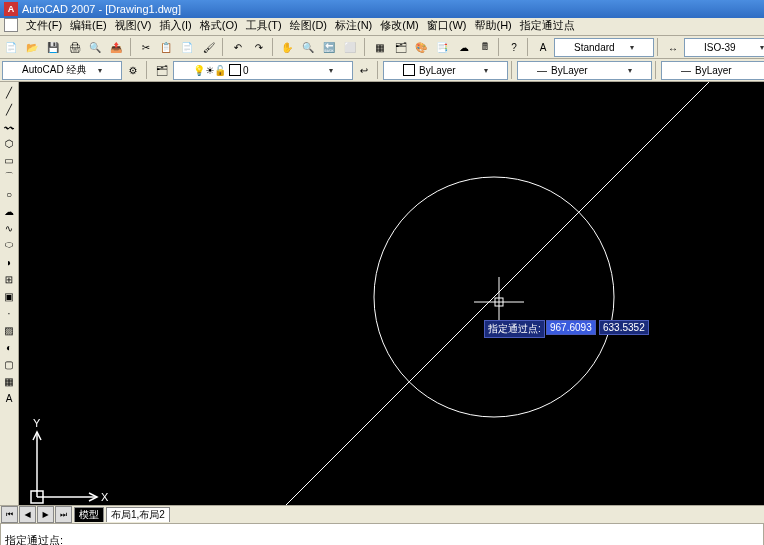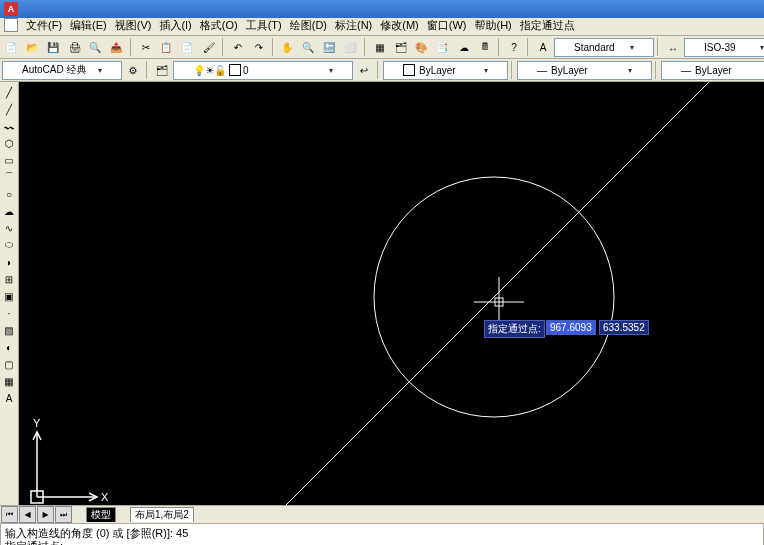--- a/index.html
+++ b/index.html
@@ -13,31 +13,32 @@
 .sep{width:2px;height:18px;border-left:1px solid #aca899;margin:0 2px;flex-shrink:0}
 .combo{height:17px;background:#fff;border:1px solid #7f9db9;font-size:10px;padding:0 19px;display:flex;align-items:center;flex-shrink:0}
 .combo::after{content:"▾";margin-left:auto;color:#333;font-size:8px}
 .workspace{display:flex;height:423px}
 .lefttools{width:18px;background:#ece9d8;border-right:1px solid #aca899;display:flex;flex-direction:column;padding:2px 0;gap:1px}
 .ltbtn{width:16px;height:16px;display:flex;align-items:center;justify-content:center;font-size:10px;margin:0 auto}
 .canvas{flex:1;background:#000;position:relative;overflow:hidden}
 .canvas svg{position:absolute;top:0;left:0}
 .scrollh{height:17px;background:#ece9d8;border-top:1px solid #aca899;display:flex;align-items:center}
 .scrollh .navbtn{width:15px;height:15px;border:1px solid #888;background:#ddd;font-size:8px;display:flex;align-items:center;justify-content:center;margin-left:1px}
-.tab{background:#fff;border:1px solid #888;border-bottom:none;padding:0 4px;height:14px;font-size:10px;margin-left:14px}
+.tab{background:#fff;border:1px solid #888;border-bottom:none;padding:0 4px;height:14px;font-size:10px;margin-left:2px}
 .tab.active{background:#000;color:#fff}
 .cmdarea{height:28px;background:#fff;border:1px solid #aca899;font-size:11px;padding:2px 4px;display:flex;flex-direction:column;justify-content:center;line-height:13px}
 .dyn-input{position:absolute;background:#1a2b7a;color:#fff;border:1px solid #4a5bba;font-size:10px;padding:1px 3px;display:flex;align-items:center}
 .dyn-input.hl{background:#3a5bdd}
 </style>
 </head>
 <body>
 
 <div class="titlebar">
   <span class="icon">A</span>
+  <span>AutoCAD 2007 - [Drawing1.dwg]</span>
 </div>
 
 <div class="menubar">
   <span class="doc-icon"></span>
   <span>文件(F)</span>
   <span>编辑(E)</span>
   <span>视图(V)</span>
   <span>插入(I)</span>
   <span>格式(O)</span>
   <span>工具(T)</span>
@@ -180,15 +181,14 @@
 <div class="scrollh">
   <div class="navbtn">⏮</div>
   <div class="navbtn">◀</div>
   <div class="navbtn">▶</div>
   <div class="navbtn">⏭</div>
   <div class="tab active">模型</div>
   <div class="tab">布局1,布局2</div>
 </div>
 
 <div class="cmdarea">
-  <div>输入构造线的角度 (0) 或 [参照(R)]:   45</div>
   <div>指定通过点:</div>
 </div>
 
 </body></html>

